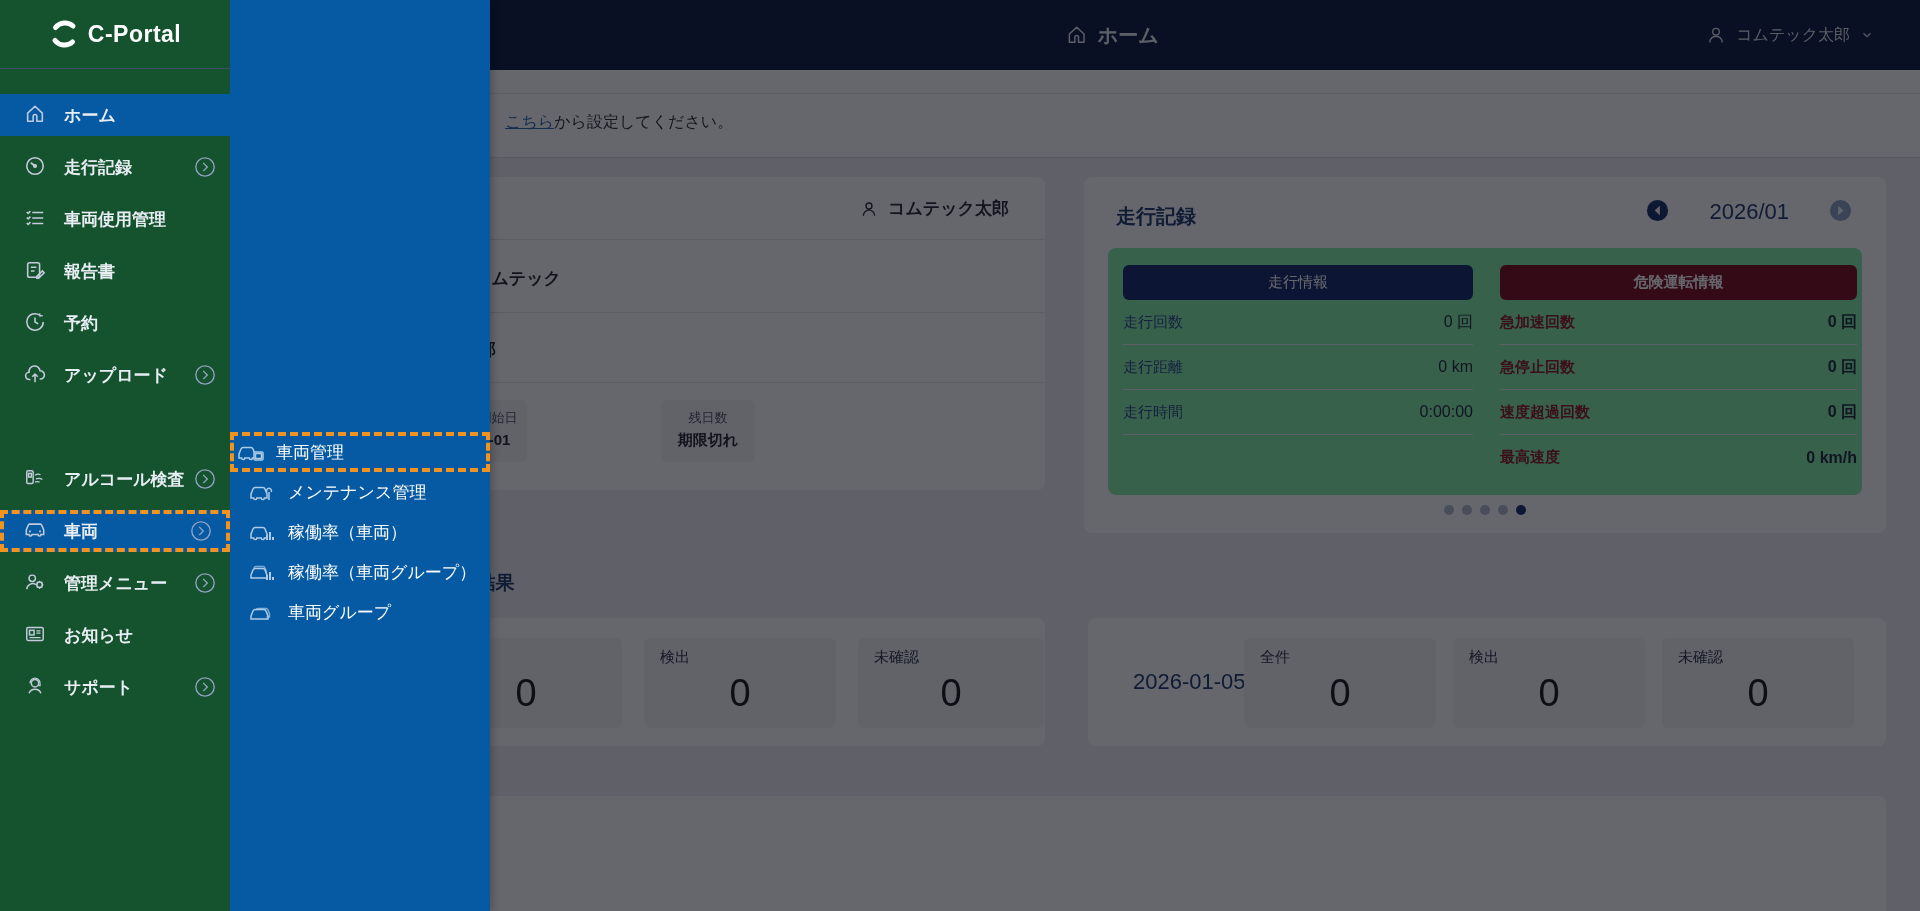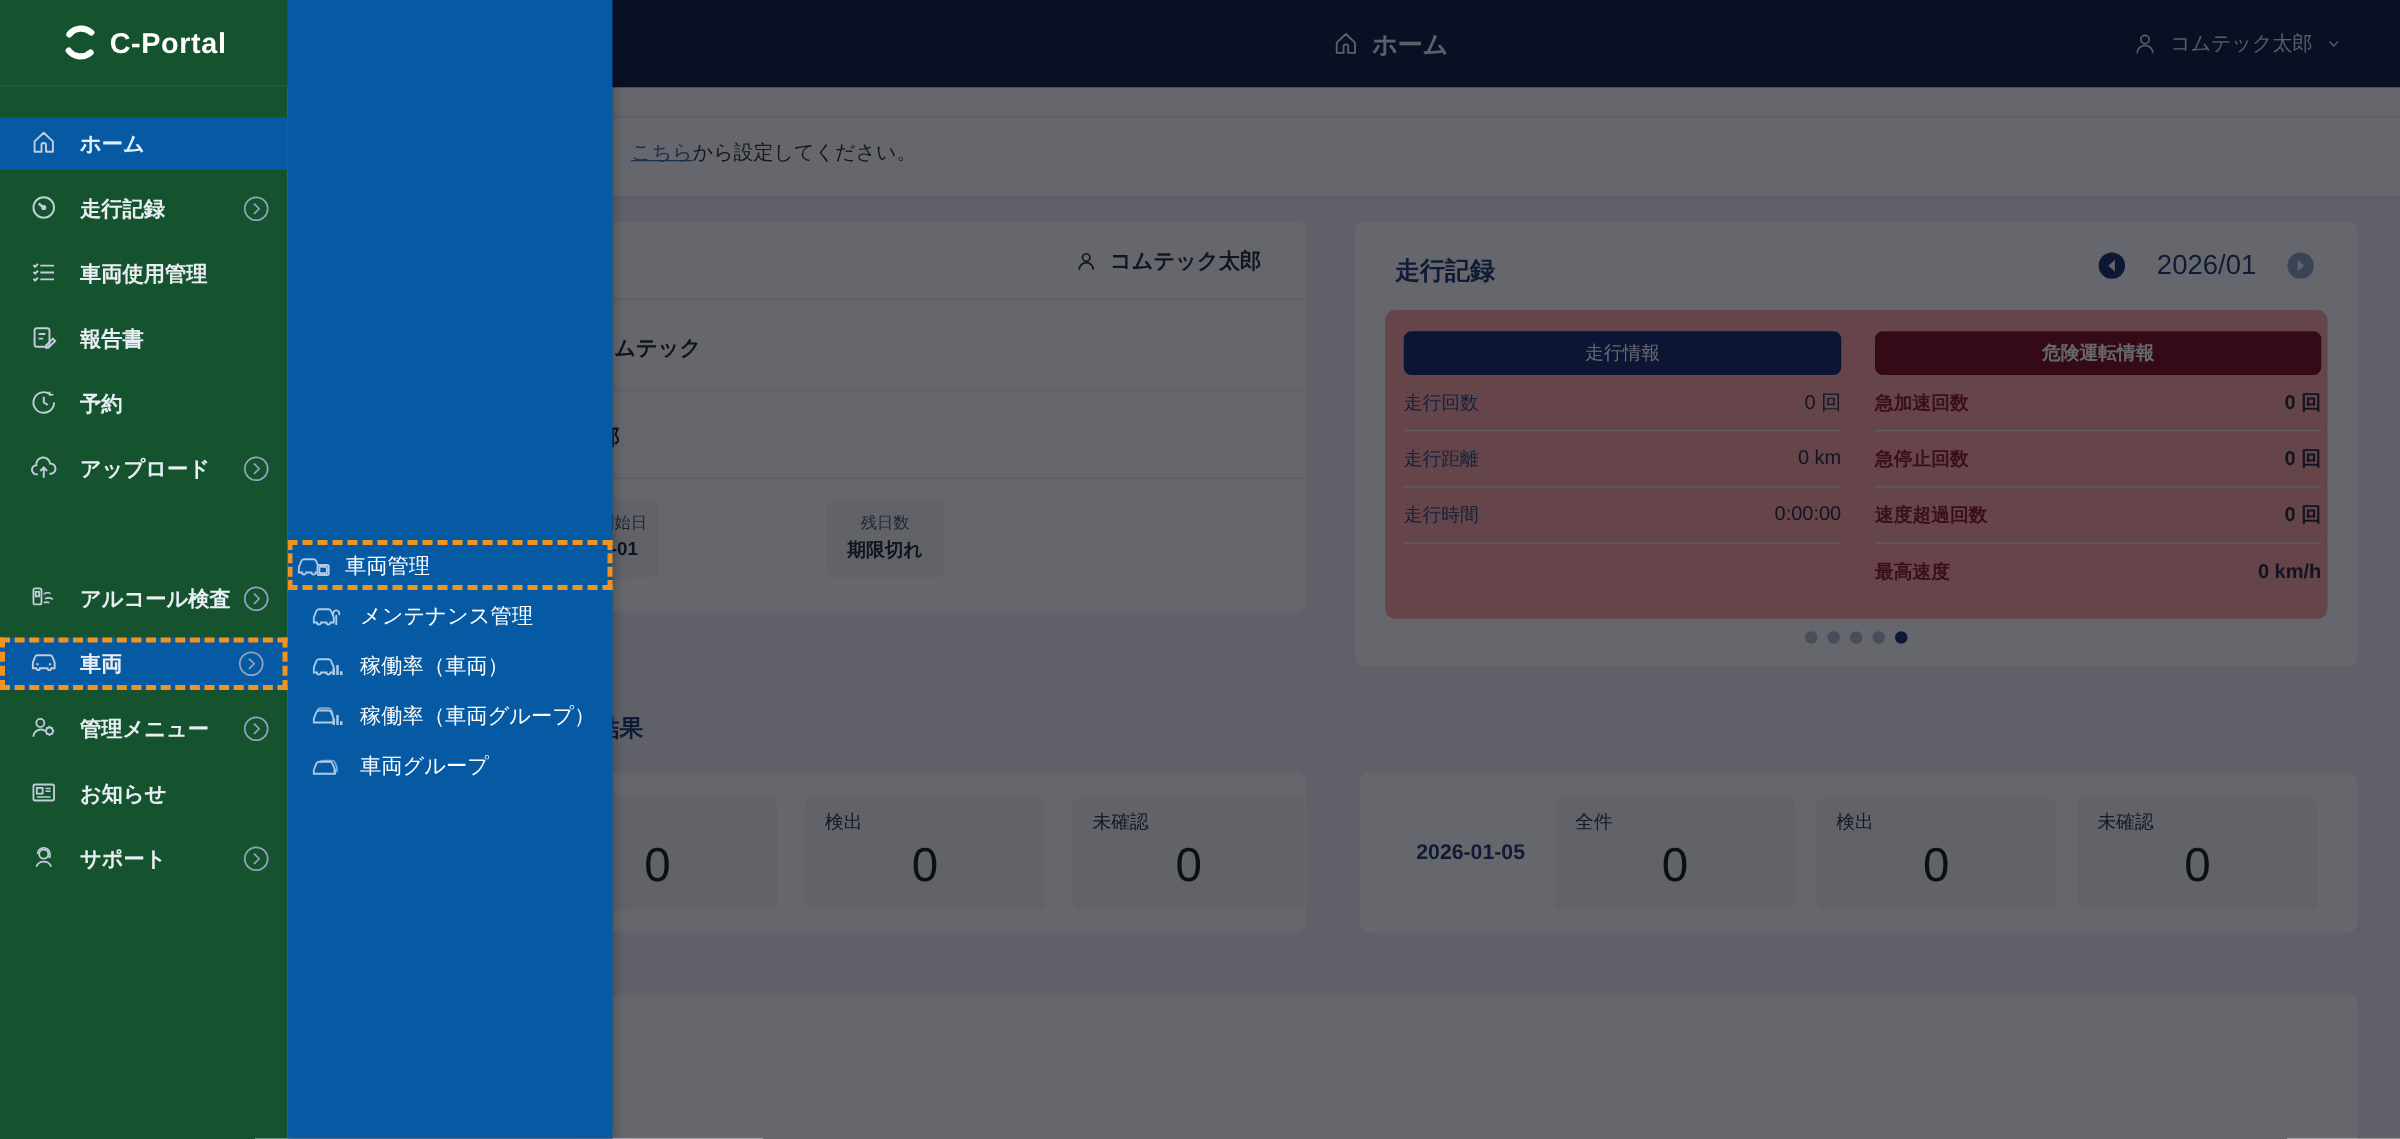--- a/index.html
+++ b/index.html
@@ -37,24 +37,24 @@
   .p-company { left:14px; top:27px; font-size:17px; font-weight:600; color:#20262f; }
   .p-dept { left:19px; top:25px; font-size:17px; font-weight:600; color:#20262f; }
   .p-box { top:223px; height:62px; background:#f2f3f6; border-radius:6px; text-align:center;
            padding-top:9px; }
   .p-box .lb { font-size:13px; color:#4a5365; display:block; }
   .p-box .vl { font-size:15px; color:#20262f; font-weight:600; display:block; margin-top:4px; }
 
   
   .trip-card { left:1084px; top:177px; width:802px; height:356px; }
   .t-title { left:32px; top:26px; font-size:20px; font-weight:600; color:#1d3a6e; }
-  .t-nav { right:34px; top:22px; display:flex; align-items:center; gap:24px; }
+  .t-nav { right:34px; top:22px; display:flex; gap:40px; }
   .t-period { font-size:22px; color:#1d3a6e; }
   .t-arrow { width:23px; height:23px; cursor:pointer; display:block; }
-  .t-panel { left:24px; top:71px; width:754px; height:247px; background:#fca5a5; border-radius:8px; }
+  .t-panel { left:24px; top:71px; width:754px; height:247px; background:#86efac; border-radius:8px; }
   .t-col-l { left:15px; top:0; width:350px; height:100%; }
   .t-col-r { left:392px; top:0; width:357px; height:100%;font-weight:bold; }
   .t-pill { left:0; top:17px; width:100%; height:35px; border-radius:6px; color:#fff;
             font-size:15px; display:flex; align-items:center; justify-content:center; }
   .t-pill.navy { background:#14296b; }
   .t-pill.red  { background:#7d0c1d; }
   .t-row { left:0; width:100%; height:45px; border-bottom:1px solid #e3e6eb;
            display:flex; align-items:center; justify-content:space-between; }
   .t-row.last { border-bottom:none; }
   .t-row .lb { font-size:15px; }
@@ -63,21 +63,21 @@
   .t-col-r .lb { color:#8d1a28; }
   .t-dots { left:0; width:100%; top:328px; display:flex; justify-content:center; gap:8px; }
   .t-dots span { width:10px; height:10px; border-radius:50%; background:#b0bacd; }
   .t-dots span.on { background:#15306e; }
 
   
   .alc-title { left:302px; top:570px; font-size:19px; font-weight:600; color:#1d3a6e; z-index:1; }
   .stat-card-left  { left:410px;  top:618px; width:635px; height:128px; }
   .stat-card-right { left:1088px; top:618px; width:798px; height:128px; }
   .s-date { left:45px; top:0; height:128px; display:flex; align-items:center;
-            font-size:17px; font-weight:700; color:#1d3a6e; }
+            font-size:22px; font-weight:400; color:#1d3a6e; }
   .s-box { top:20px; width:192px; height:90px; background:#f2f3f6; border-radius:6px; }
   .s-box .lb { position:absolute; left:16px; top:10px; font-size:15px; color:#2a3346; }
   .s-box .vl { position:absolute; left:0; right:0; top:34px; text-align:center;
                font-size:38px; color:#15181e; }
   .bottom-card { left:460px; top:796px; width:1426px; height:140px; }
 
   
   .dim { left:230px; top:0; right:0; bottom:0; background:rgba(8,10,18,0.62);
          z-index:40; pointer-events:none; }
 

